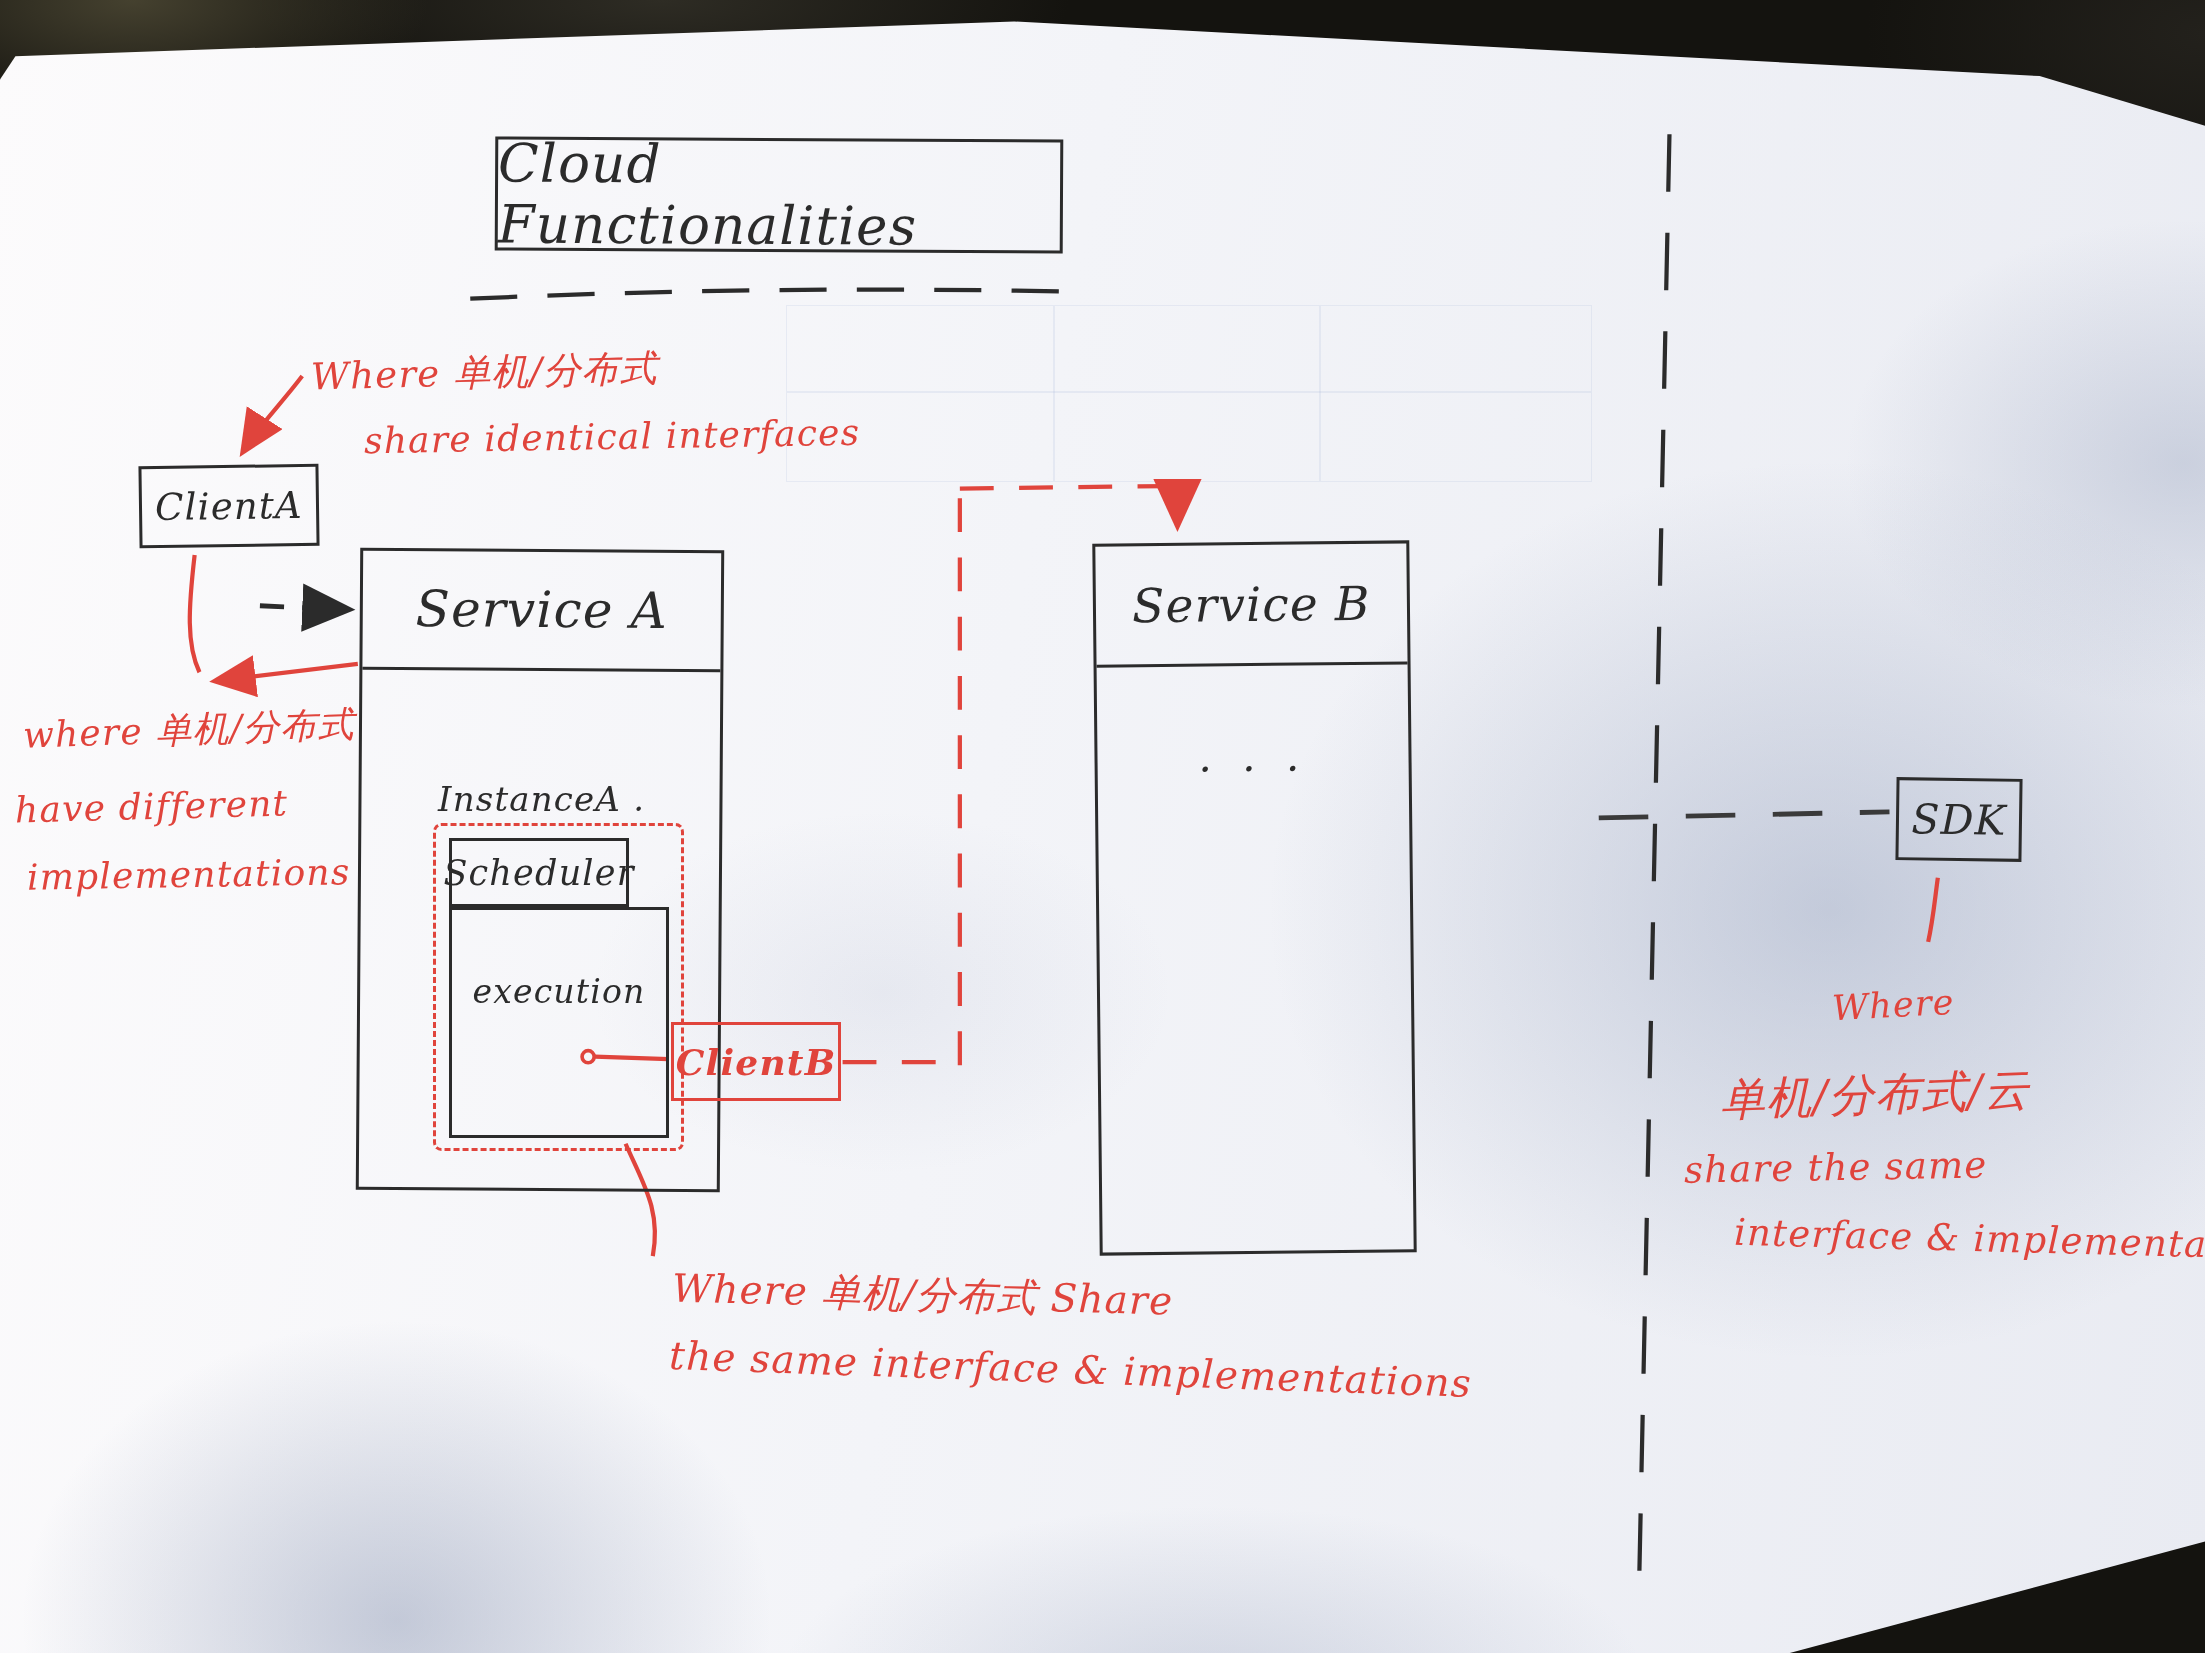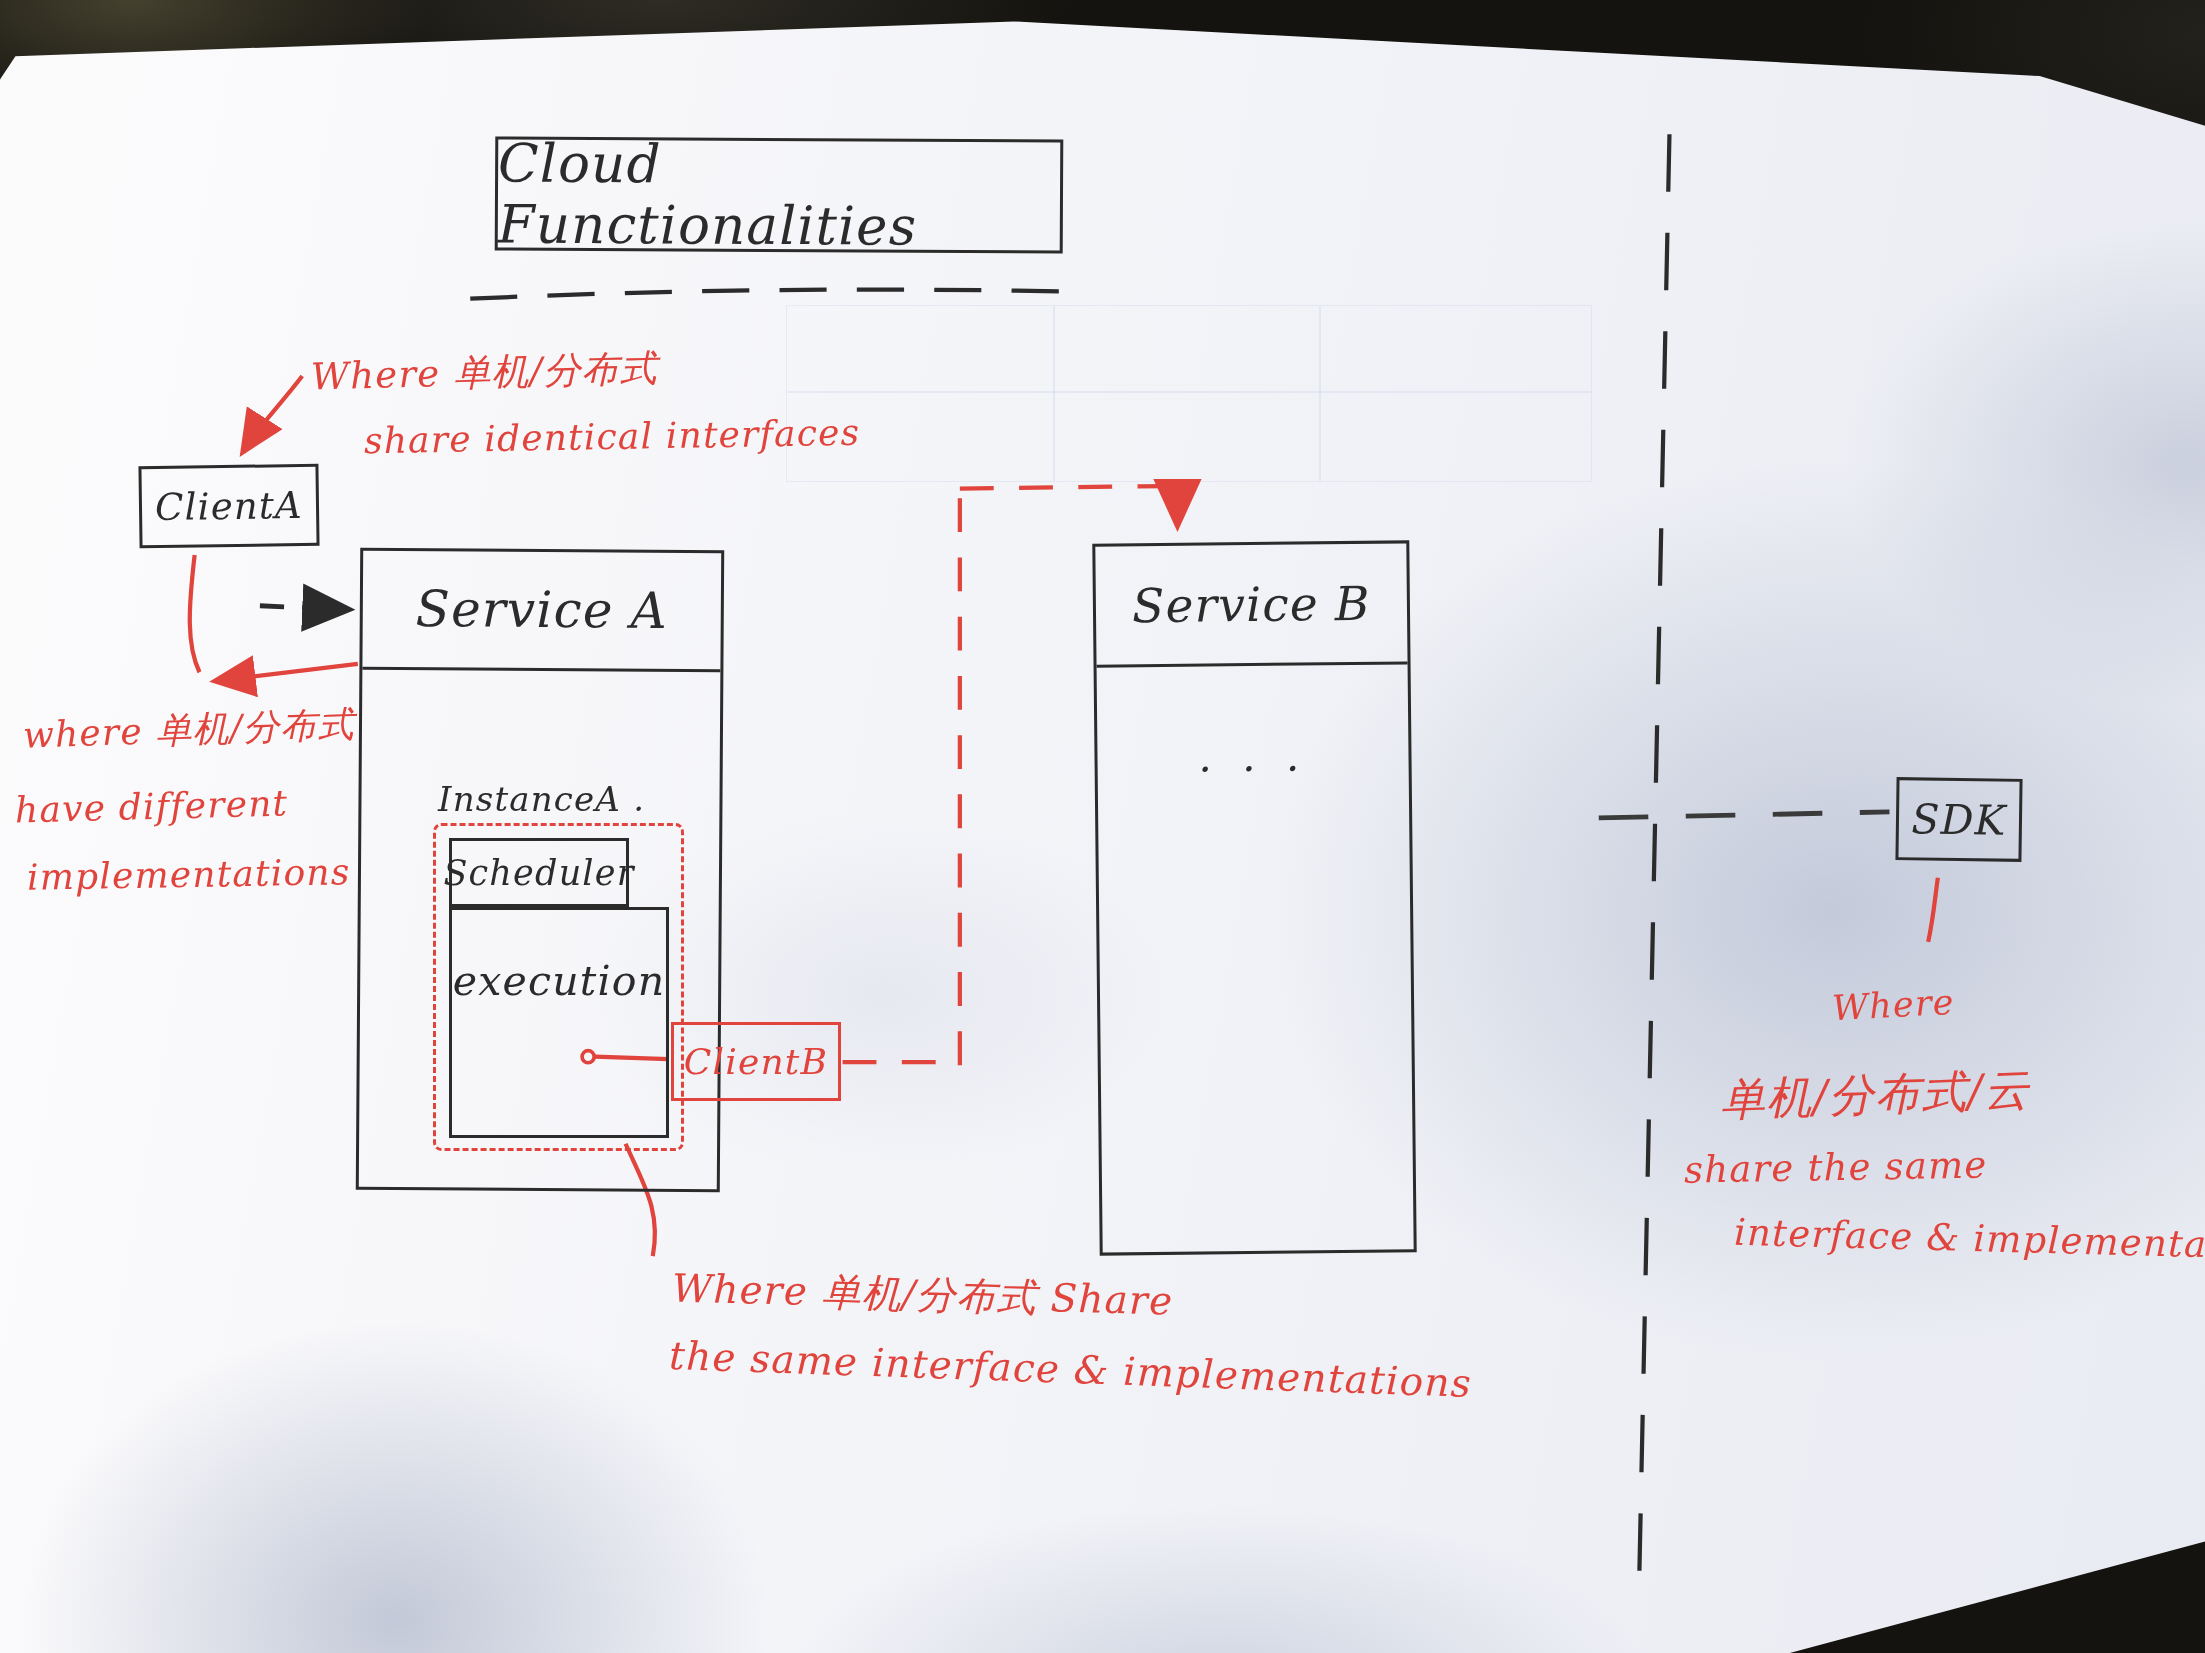--- a/index.html
+++ b/index.html
@@ -96,24 +96,24 @@
 
   <span class="label hand ink" style="left:438px;top:779px;font-size:34px;">InstanceA .</span>
 
   <div class="redbox" style="left:433px;top:823px;width:251px;height:328px;border-style:dashed;border-radius:8.5px;"></div>
 
   <div class="box" style="left:449px;top:838px;width:180px;height:69px;display:flex;align-items:center;justify-content:center;">
     <span class="hand ink" style="font-size:35px;">Scheduler</span>
   </div>
 
   <div class="box" style="left:449px;top:907px;width:220px;height:231px;display:flex;justify-content:center;">
-    <span class="hand ink" style="font-size:41px;margin-top:47px;">execution</span>
+    <span class="hand ink" style="font-size:33px;margin-top:62px;">execution</span>
   </div>
 
-  <div class="redbox" style="left:671px;top:1022px;width:170px;height:79px;display:flex;align-items:center;justify-content:center;">
+  <div class="redbox" style="left:671px;top:1022px;width:170px;height:79px;display:flex;align-items:center;justify-content:center;font-weight:bold;">
     <span class="hand red" style="font-size:36px;">ClientB</span>
   </div>
 
   <div class="box" style="left:1096px;top:542px;width:317px;height:712px;transform:rotate(-0.6deg);">
     <div style="height:118px;border-bottom:3.6px solid #2b2b2b;display:flex;align-items:center;justify-content:center;">
       <span class="hand ink" style="font-size:47px;">Service B</span>
     </div>
     <div style="display:flex;justify-content:center;">
       <span class="hand ink" style="font-size:42px;margin-top:66px;letter-spacing:8.5px;">. . .</span>
     </div>

